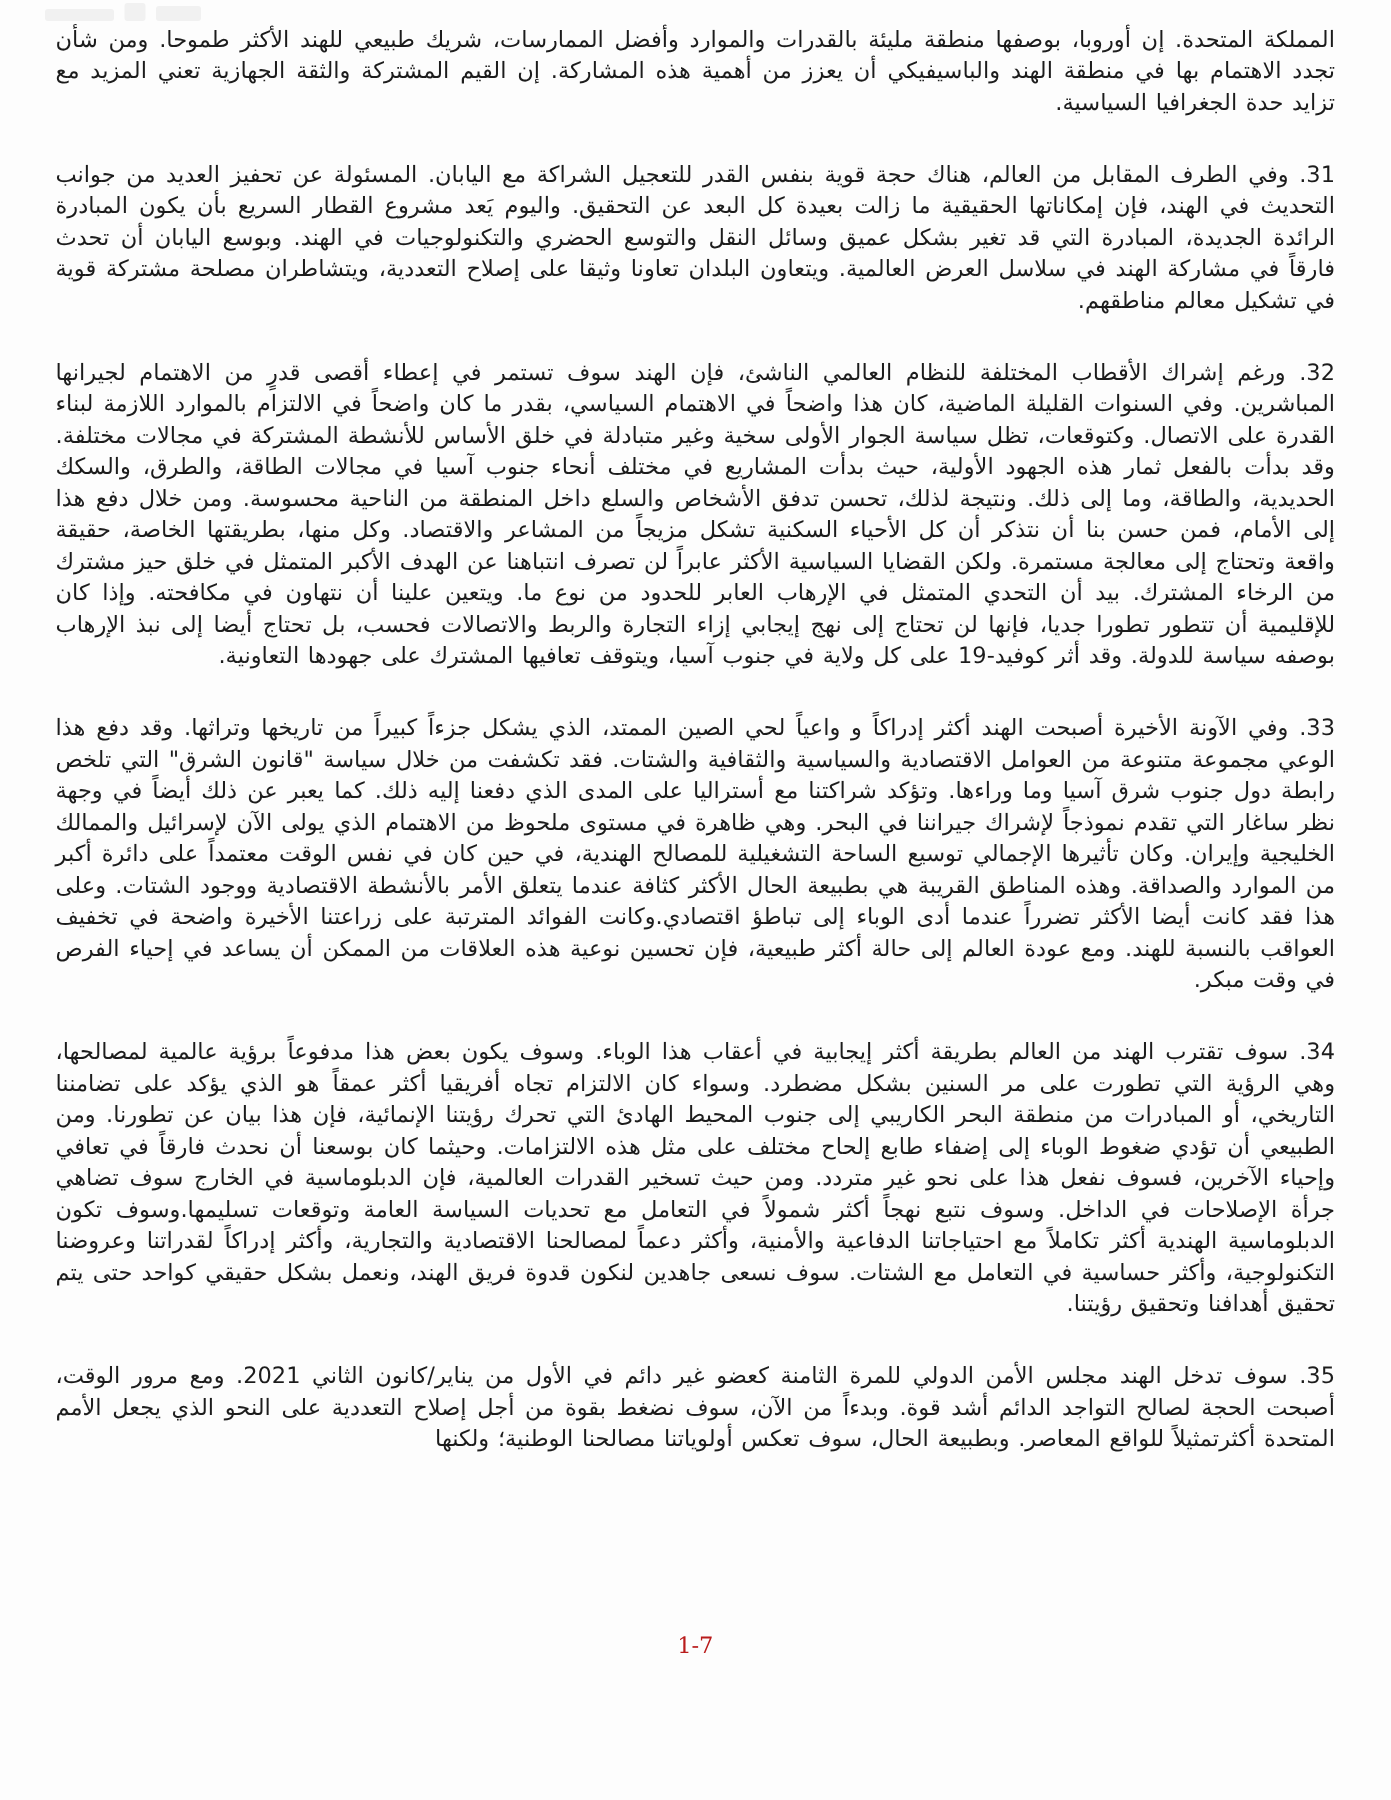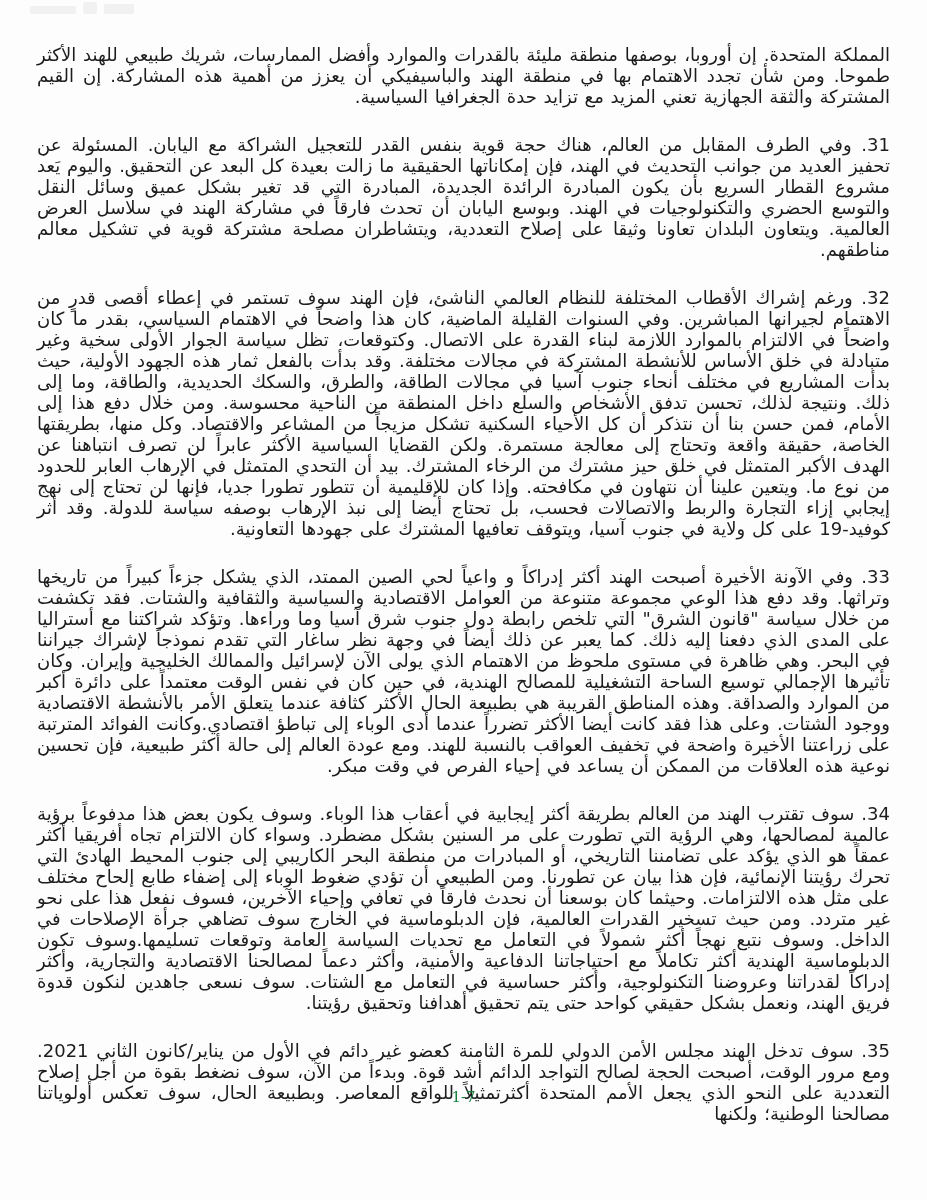--- a/index.html
+++ b/index.html
@@ -30,42 +30,42 @@
   .top-fragment .frag {
     display: inline-block;
     background: #f1f1f1;
     border-radius: 2px;
   }
   .frag1 { width: 46px; height: 8px; }
   .frag2 { width: 14px; height: 12px; }
   .frag3 { width: 30px; height: 10px; }
   .content {
     position: absolute;
-    top: 44px;
+    top: 16px;
     right: 37px;
     left: 37px;
     direction: rtl;
     text-align: justify;
-    font-size: 18px;
+    font-size: 15px;
     line-height: 21px;
     word-spacing: 1px;
   }
   .para {
     margin: 0 0 27px 0;
   }
   .footer {
     position: absolute;
     top: 1088px;
     left: 0;
     width: 100%;
     text-align: center;
     direction: ltr;
     font-family: "DejaVu Serif", serif;
     font-size: 15px;
-    color: #15803d;
+    color: #b91c1c;
   }
 </style>
 </head>
 <body>
 
 <div class="page">
 
   <div class="top-fragment">
     <span class="frag frag1"></span>
     <span class="frag frag2"></span>

